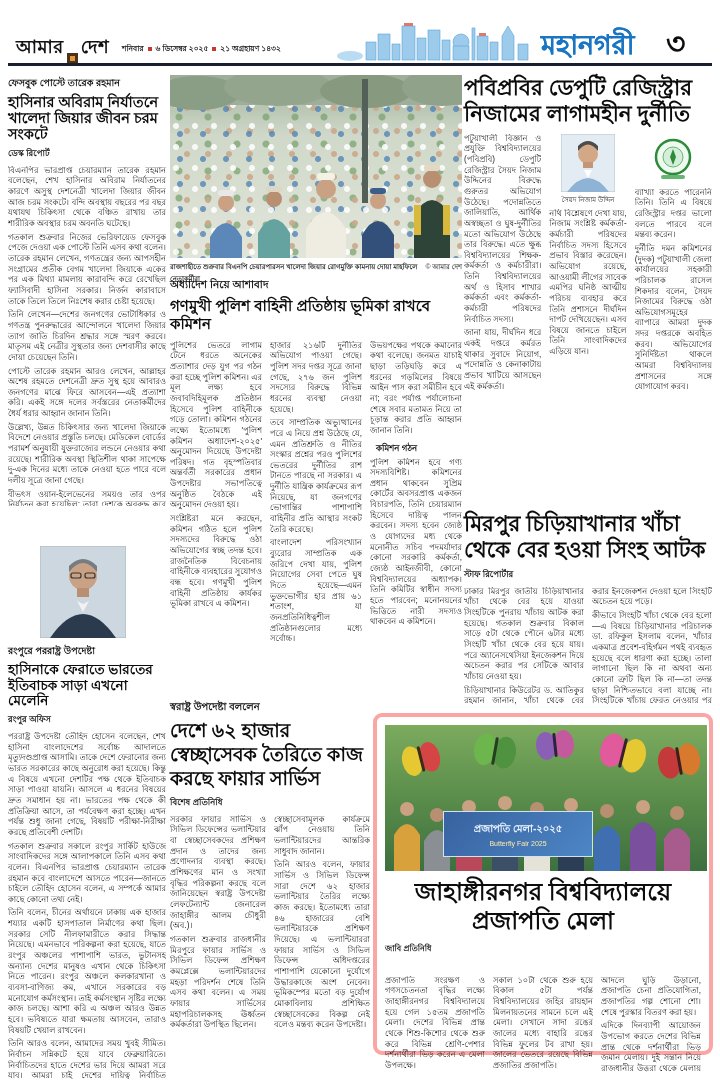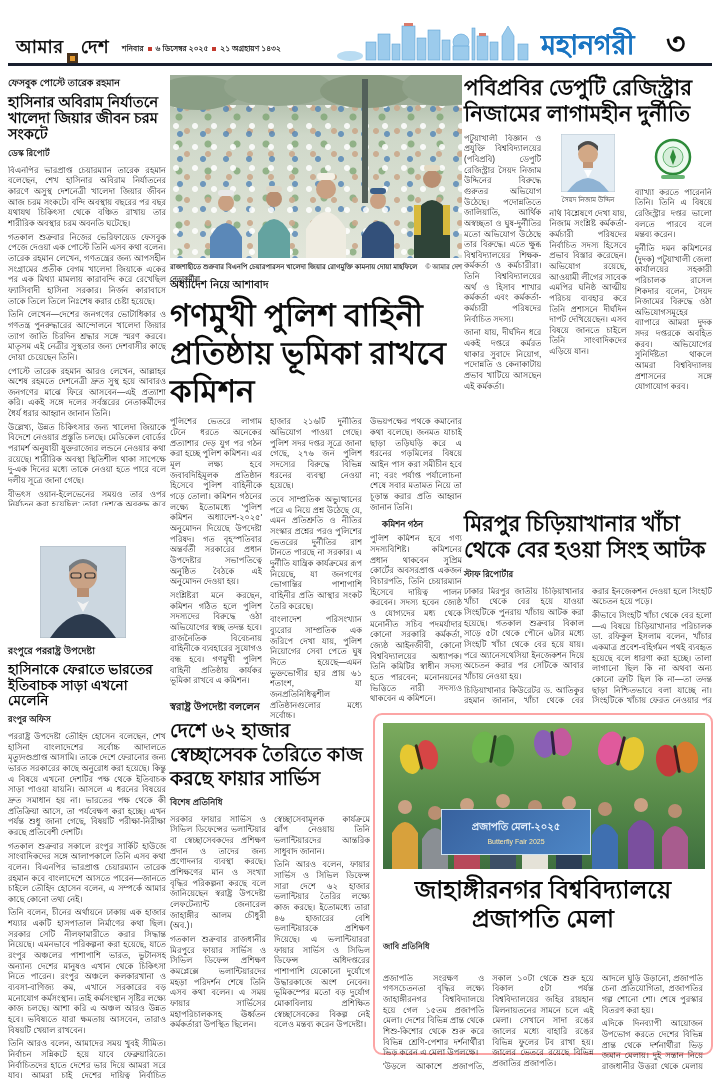--- a/index.html
+++ b/index.html
@@ -18,39 +18,39 @@
 .page-no{font-weight:bold;font-size:30px;color:#0d0d0d}
 .rule{position:absolute;left:8px;top:63px;width:704px;height:3px;background:#181f2e}
 
 .kicker{font-weight:bold;color:#161616}
 .headline{font-weight:bold;color:#0c0c0c}
 .byline{font-weight:bold;font-size:8.5px;color:#1c1c1c}
 .body-text{font-size:8.2px;line-height:1.3;text-align:justify;color:#1f1f1f;overflow:hidden}
 .body-text p{margin-bottom:3px}
 .cols{display:flex;gap:8px}
 .cols>div{flex:1;overflow:hidden}
-.subhead{font-weight:bold;font-size:8.6px;margin:2px 12px}
+.subhead{font-weight:bold;font-size:8.6px;margin:2px 6px}
 .caption{font-size:6.8px;font-weight:bold;color:#2b2b2b}
 figure{overflow:hidden}
 
 .photo-crowd{position:relative;background:
  radial-gradient(circle at 6px 5px, rgba(255,255,255,.85) 2.5px, transparent 3.5px) 0 46px/19px 21px repeat,
  radial-gradient(circle at 3px 3px, rgba(74,127,181,.75) 2.5px, transparent 3.5px) 7px 56px/23px 25px repeat,
  radial-gradient(circle at 4px 4px, rgba(202,169,140,.9) 2.5px, transparent 3.5px) 13px 52px/21px 23px repeat,
  radial-gradient(circle at 5px 5px, rgba(118,160,107,.7) 3px, transparent 4px) 4px 64px/29px 27px repeat,
  linear-gradient(180deg,#a7b6a3 0,#bcc8b6 36px,#cfd8c9 60px,#e2e6da 100%)}
 .photo-crowd svg{position:absolute;inset:0}
 
 .photo-butterfly{position:relative;background:linear-gradient(180deg,#7cab5e 0,#578a49 55%,#3e6f3f 100%)}
 .photo-butterfly svg{position:absolute;inset:0}
 .banner{position:absolute;left:58px;top:86px;width:150px;height:46px;background:linear-gradient(135deg,#38629f,#4d86c6);border:1px solid #cfe3f2;color:#eaf4ff;display:flex;flex-direction:column;align-items:center;justify-content:center;gap:2px}
 .banner .b1{font-size:10px;font-weight:bold}
 .banner .b2{font-size:7px;color:#ffe9a8}
 
-.bfbox{border:2px solid #fca5a5;border-radius:9px;background:#fff;padding:8px}
+.bfbox{border:4px solid #fca5a5;border-radius:9px;background:#fff;padding:8px}
 </style>
 </head>
 <body>
 
 <div class="page">
 
   <header>
     <div class="abs logo" style="left:16px;top:33px">
       <span>আমার</span>
         <span class="logobox"></span>
@@ -169,21 +169,21 @@
       </g>
     </svg>
   </figure>
   <div class="abs" style="left:170px;top:261px;width:292px;display:flex;justify-content:space-between;gap:6px">
     <span class="caption">রাজশাহীতে শুক্রবার বিএনপি চেয়ারপারসন খালেদা জিয়ার রোগমুক্তি কামনায় দোয়া মাহফিলে নেতাকর্মীরা</span>
     <span class="caption" style="white-space:nowrap;color:#555">© আমার দেশ</span>
   </div>
 
   <section class="abs" style="left:170px;top:277px;width:292px">
     <div class="kicker" style="font-size:10.5px">অধ্যাদেশ নিয়ে আশাবাদ</div>
-    <h1 class="headline" style="font-size:31px;line-height:1.22;margin-top:3px">গণমুখী পুলিশ বাহিনী প্রতিষ্ঠায় ভূমিকা রাখবে কমিশন</h1>
+    <h1 class="headline" style="font-size:15px;line-height:1.22;margin-top:3px">গণমুখী পুলিশ বাহিনী প্রতিষ্ঠায় ভূমিকা রাখবে কমিশন</h1>
     <div class="cols" style="margin-top:7px;height:330px">
       <div class="body-text">
           <p>পুলিশের ভেতরে লাগাম টেনে ধরতে অনেকের প্রত্যাশার দেড় যুগ পর গঠন করা হচ্ছে পুলিশ কমিশন। এর মূল লক্ষ্য হবে জবাবদিহিমূলক প্রতিষ্ঠান হিসেবে পুলিশ বাহিনীকে গড়ে তোলা। কমিশন গঠনের লক্ষ্যে ইতোমধ্যে 'পুলিশ কমিশন অধ্যাদেশ-২০২৫' অনুমোদন দিয়েছে উপদেষ্টা পরিষদ। গত বৃহস্পতিবার অন্তর্বর্তী সরকারের প্রধান উপদেষ্টার সভাপতিত্বে অনুষ্ঠিত বৈঠকে এই অনুমোদন দেওয়া হয়।</p>
           <p>সংশ্লিষ্টরা মনে করছেন, কমিশন গঠিত হলে পুলিশ সদস্যদের বিরুদ্ধে ওঠা অভিযোগের স্বচ্ছ তদন্ত হবে। রাজনৈতিক বিবেচনায় বাহিনীকে ব্যবহারের সুযোগও বন্ধ হবে। গণমুখী পুলিশ বাহিনী প্রতিষ্ঠায় কার্যকর ভূমিকা রাখবে এ কমিশন।</p>
         </div>
       <div class="body-text">
           <p>হাজার ২১৬টি দুর্নীতির অভিযোগ পাওয়া গেছে। পুলিশ সদর দপ্তর সূত্রে জানা গেছে, ২৭৬ জন পুলিশ সদস্যের বিরুদ্ধে বিভিন্ন ধরনের ব্যবস্থা নেওয়া হয়েছে।</p>
           <p>তবে সাম্প্রতিক অভ্যুত্থানের পরে এ নিয়ে প্রশ্ন উঠেছে যে, এমন প্রতিশ্রুতি ও নীতির সংস্কার প্রশ্নের পরও পুলিশের ভেতরের দুর্নীতির রাশ টানতে পারছে না সরকার। এ দুর্নীতি যান্ত্রিক কার্যক্রমের রূপ নিয়েছে, যা জনগণের ভোগান্তির পাশাপাশি বাহিনীর প্রতি আস্থার সংকট তৈরি করেছে।</p>
           <p>বাংলাদেশ পরিসংখ্যান ব্যুরোর সাম্প্রতিক এক জরিপে দেখা যায়, পুলিশ নিয়োগের সেবা পেতে ঘুষ দিতে হয়েছে—এমন ভুক্তভোগীর হার প্রায় ৬১ শতাংশ, যা জনপ্রতিনিধিত্বশীল প্রতিষ্ঠানগুলোর মধ্যে সর্বোচ্চ।</p>
         </div>

